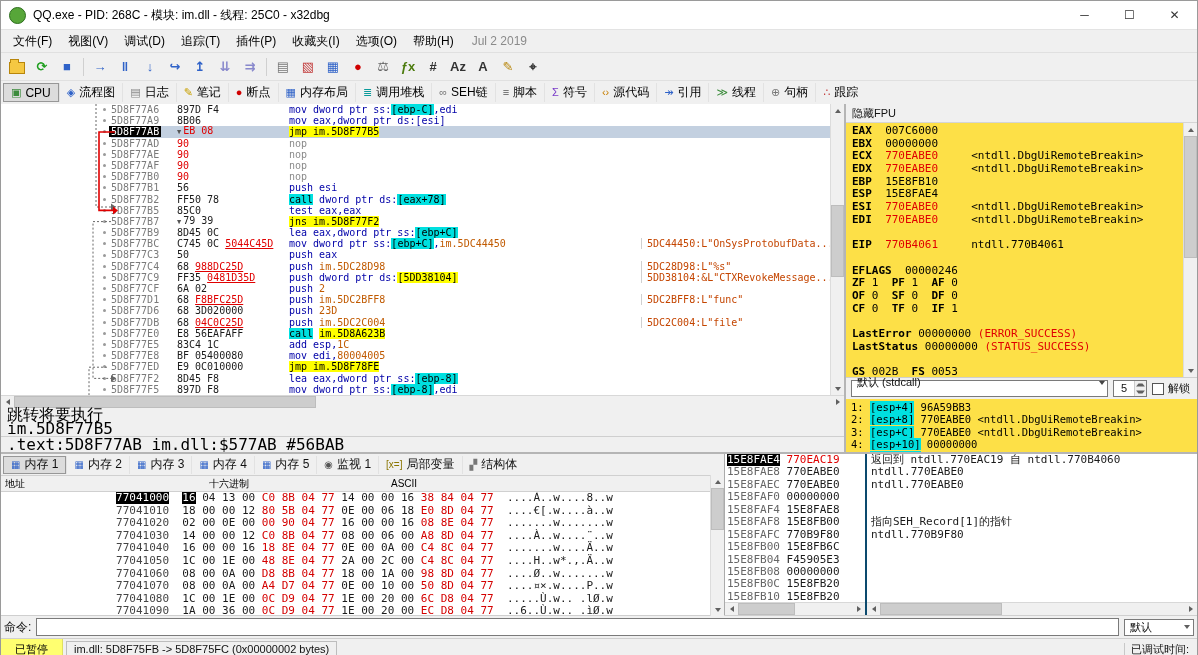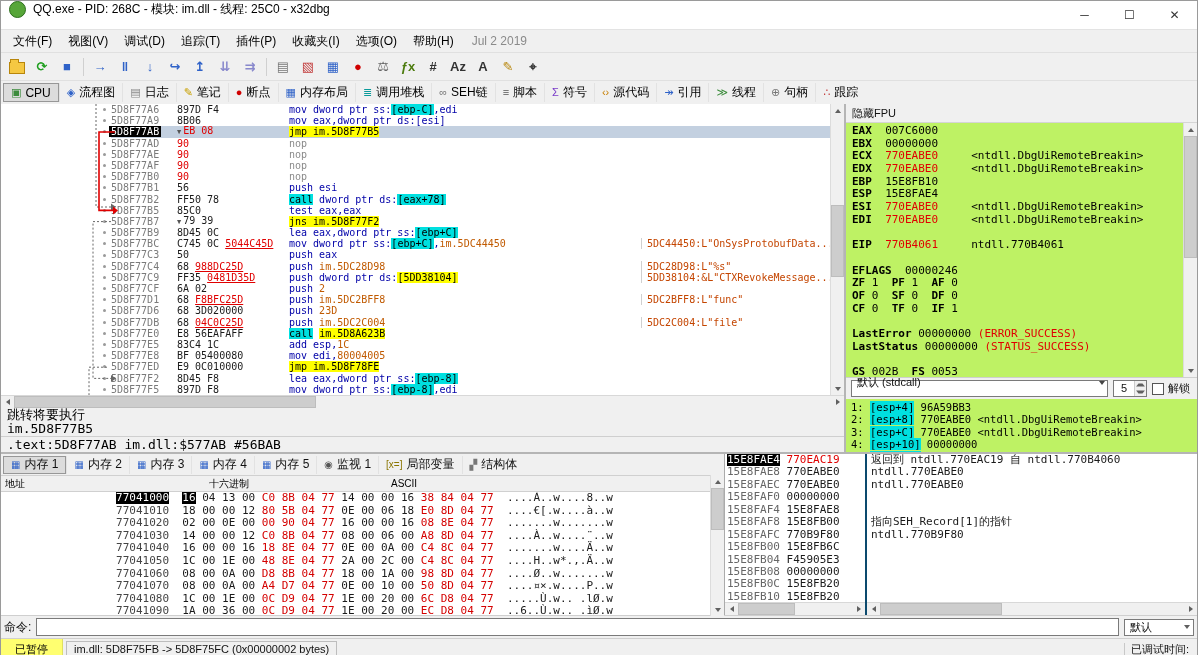--- a/index.html
+++ b/index.html
@@ -1,21 +1,21 @@
 <!DOCTYPE html>
 <html><head>
 <meta charset="utf-8">
 <style>
   html,body{margin:0;padding:0;width:1198px;height:655px;overflow:hidden;
     font-family:"Liberation Sans","DejaVu Sans",sans-serif;font-size:12px;color:#111;background:#fff;}
   .window{width:1198px;height:655px;box-sizing:border-box;border:1px solid #9a9a9a;
     display:flex;flex-direction:column;background:#f0f0f0;}
 
   
-  .titlebar{height:28px;background:#fff;display:flex;flex:0 0 auto;}
+  .titlebar{height:28px;background:#fff;display:flex;align-items:center;flex:0 0 auto;}
   .appicon{width:15px;height:15px;border-radius:50%;background:#57a639;border:1px solid #2d6e1e;margin:0 7px 0 8px;}
   .titletext{font-size:12px;color:#000;}
   .wbtns{margin-left:auto;display:flex;height:100%;}
   .wbtn{width:45px;height:100%;display:flex;align-items:center;justify-content:center;font-size:12px;color:#333;}
 
   
   .menubar{height:22px;background:#f0f0f0;display:flex;align-items:center;padding-left:4px;flex:0 0 auto;border-top:1px solid #e3e3e3;}
   .mitem{padding:2px 8px;color:#000;}
   .builddate{color:#8a8a8a;margin-left:10px;}
 
@@ -31,21 +31,21 @@
   .tabbar{height:23px;background:#f0f0f0;display:flex;align-items:center;padding-left:2px;flex:0 0 auto;border-top:1px solid #e0e0e0;}
   .vtab{display:flex;align-items:center;gap:4px;padding:2px 7px;height:19px;box-sizing:border-box;white-space:nowrap;}
   .vtab+.vtab{border-left:1px solid #e2e2e2;}
   .vtab.active{background:#dcdcdc;border:1px solid #979797;}
   .vtab .ticon{font-size:11px;line-height:1;}
   .vtab .tlabel{font-size:12px;color:#000;}
 
   
   .main{height:348px;display:flex;flex:0 0 auto;}
   .left{width:845px;flex:0 0 auto;display:flex;flex-direction:column;background:#fff;border-right:2px solid #b5b5b5;box-sizing:border-box;}
-  .right{flex:1;display:flex;flex-direction:column;background:#bef264;min-width:0;}
+  .right{flex:1;display:flex;flex-direction:column;background:#fde047;min-width:0;}
 
   
   .disasm{height:292px;position:relative;overflow:hidden;font-family:"DejaVu Sans Mono","Liberation Mono",monospace;font-size:10px;}
   .drow{display:flex;height:11.2px;line-height:11.2px;white-space:pre;align-items:center;}
   .dsp{width:96px;flex:0 0 auto;}
   .dot{width:14px;flex:0 0 auto;display:flex;align-items:center;justify-content:center;}
   .dot::before{content:"";width:3px;height:3px;border-radius:50%;background:#9a9a9a;}
   .daddr{width:66px;flex:0 0 auto;color:#7a7a7a;}
   .dbytes{width:112px;flex:0 0 auto;color:#1a1a1a;}
   .dinstr{width:352px;flex:0 0 auto;color:#0000a8;}
@@ -70,21 +70,21 @@
   .sbtn{width:13px;height:13px;display:flex;align-items:center;justify-content:center;flex:0 0 auto;}
   .arr-up{width:0;height:0;border-left:3px solid transparent;border-right:3px solid transparent;border-bottom:4px solid #606060;}
   .arr-dn{width:0;height:0;border-left:3px solid transparent;border-right:3px solid transparent;border-top:4px solid #606060;}
   .arr-lf{width:0;height:0;border-top:3px solid transparent;border-bottom:3px solid transparent;border-right:4px solid #606060;}
   .arr-rt{width:0;height:0;border-top:3px solid transparent;border-bottom:3px solid transparent;border-left:4px solid #606060;}
   .vthumb{width:11px;background:#cdcdcd;border:1px solid #bdbdbd;flex:0 0 auto;}
   .hthumb{height:10px;background:#cdcdcd;border:1px solid #bdbdbd;flex:0 0 auto;}
   .htrack{flex:1;display:flex;align-items:center;height:100%;}
 
   
-  .infopane{flex:1;background:#f0f0f0;display:flex;flex-direction:column;font-family:"DejaVu Sans Mono","Liberation Mono",monospace;font-size:13px;}
+  .infopane{flex:1;background:#f0f0f0;display:flex;flex-direction:column;font-family:"DejaVu Sans Mono","Liberation Mono",monospace;font-size:16px;}
   .infoline{height:14px;line-height:14px;padding-left:6px;color:#000;white-space:pre;}
   .infostrip{margin-top:auto;height:15px;line-height:15px;border-top:1px solid #cfcfcf;padding-left:6px;color:#000;background:#f0f0f0;white-space:pre;}
 
   
   .regheader{height:18px;background:#f0f0f0;border-bottom:1px solid #d5d5d5;display:flex;align-items:center;padding-left:6px;font-size:11px;flex:0 0 auto;}
   .registers{height:254px;position:relative;overflow:hidden;font-family:"DejaVu Sans Mono","Liberation Mono",monospace;font-size:11px;padding:2px 14px 4px 6px;box-sizing:border-box;flex:0 0 auto;}
   .regline{height:12.7px;line-height:12.7px;white-space:pre;color:#000;}
   .convbar{height:21px;background:#f0f0f0;border-top:1px solid #cfcfcf;display:flex;align-items:center;gap:5px;padding:0 5px;font-size:11px;flex:0 0 auto;}
   .combo{flex:1;height:17px;background:#fff;border:1px solid #7a7a7a;display:flex;align-items:center;justify-content:space-between;padding:0 2px 12px 5px;box-sizing:border-box;}
   .combo .arr-dn{border-top-color:#444;}

